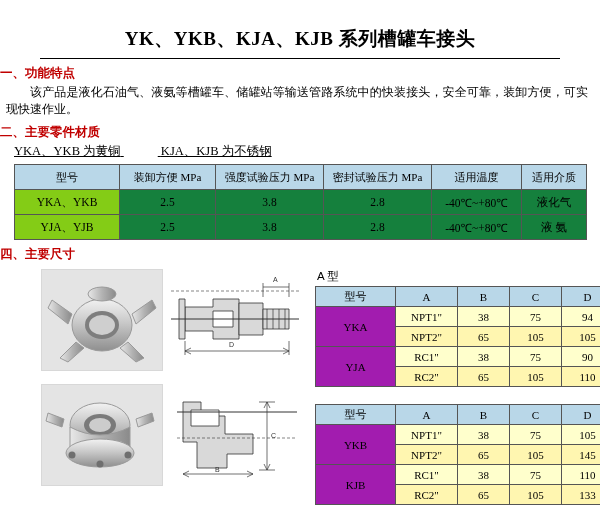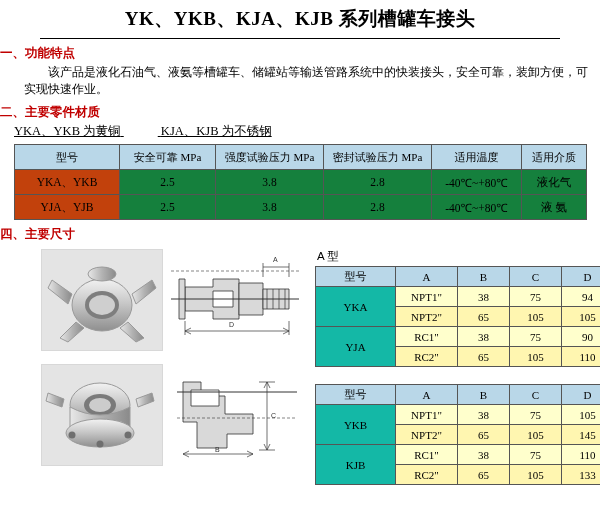--- a/index.html
+++ b/index.html
@@ -11,38 +11,38 @@
     overflow:hidden;
     position:relative;
   }
   .page{position:relative;width:600px;height:516px;}
 
   .title{
     text-align:center;
     font-size:19px;
     font-weight:bold;
     letter-spacing:0.5px;
-    padding-top:6px;
+    padding-top:26px;
     font-family:"Liberation Serif", serif;
   }
   .title-underline{
     width:520px;height:1px;background:#000;margin:6px auto 0 auto;
   }
 
   .section-head{
     color:#c00000;
     font-weight:bold;
     font-size:12.5px;
     margin:6px 0 2px 0;
     font-family:"Liberation Sans", sans-serif;
   }
   .para{
     font-size:12px;
     line-height:17px;
-    margin:0 12px 0 24px;
+    margin:0 12px 0 6px;
     text-indent:24px;
     text-align:justify;
   }
   .plain{
     font-size:12.5px;
     margin:2px 0 0 14px;
     text-decoration:underline;
   }
   .plain .gap{display:inline-block;width:34px;}
 
@@ -62,21 +62,21 @@
     font-weight:normal;
   }
   table.perf thead th{
     background:#b9d7e8;
     font-size:11px;
   }
   table.perf tbody td{
     background:#15803d;
   }
   table.perf tbody td.first{
-    background:#c2410c;
+    background:#84cc16;
   }
 
   
   .dim-area{position:relative;margin-top:6px;}
   .photo-col{position:absolute;left:14px;top:0;width:120px;}
   .photo{
     width:120px;height:100px;
     background:linear-gradient(145deg,#ececec,#d2d2d2 60%,#bfbfbf);
     border:1px solid #d8d8d8;
     position:relative;
@@ -105,21 +105,21 @@
     table-layout:fixed;
   }
   table.dim th, table.dim td{
     border:1px solid #555;
     text-align:center;
     height:19px;
     padding:0;
     font-weight:normal;
   }
   table.dim thead th{background:#b9d7e8;}
-  table.dim td.model{background:#14b8a6;}
+  table.dim td.model{background:#a21caf;}
   table.dim td.val{background:#ffffcc;}
   table.dim tr.alt td.val{background:#fff6b0;}
   .tbl-gap{height:17px;}
 
   
   .ln{stroke:#333;stroke-width:1;fill:none;}
   .ln2{stroke:#333;stroke-width:0.7;fill:none;}
   .fillg{fill:#d9d9d9;stroke:#333;stroke-width:0.8;}
   .fillw{fill:#ffffff;stroke:#333;stroke-width:0.8;}
   .dash{stroke:#333;stroke-width:0.6;fill:none;stroke-dasharray:3 2;}
@@ -149,21 +149,21 @@
         <col style="width:105px">
         <col style="width:96px">
         <col style="width:108px">
         <col style="width:108px">
         <col style="width:90px">
         <col style="width:65px">
       </colgroup>
       <thead>
         <tr>
           <th>型号</th>
-          <th>安全可靠 MPa</th>
+          <th>装卸方便 MPa</th>
           <th>强度试验压力 MPa</th>
           <th>密封试验压力 MPa</th>
           <th>适用温度</th>
           <th>适用介质</th>
         </tr>
       </thead>
       <tbody>
         <tr>
           <td class="first">YKA、YKB</td>
           <td>2.5</td>

